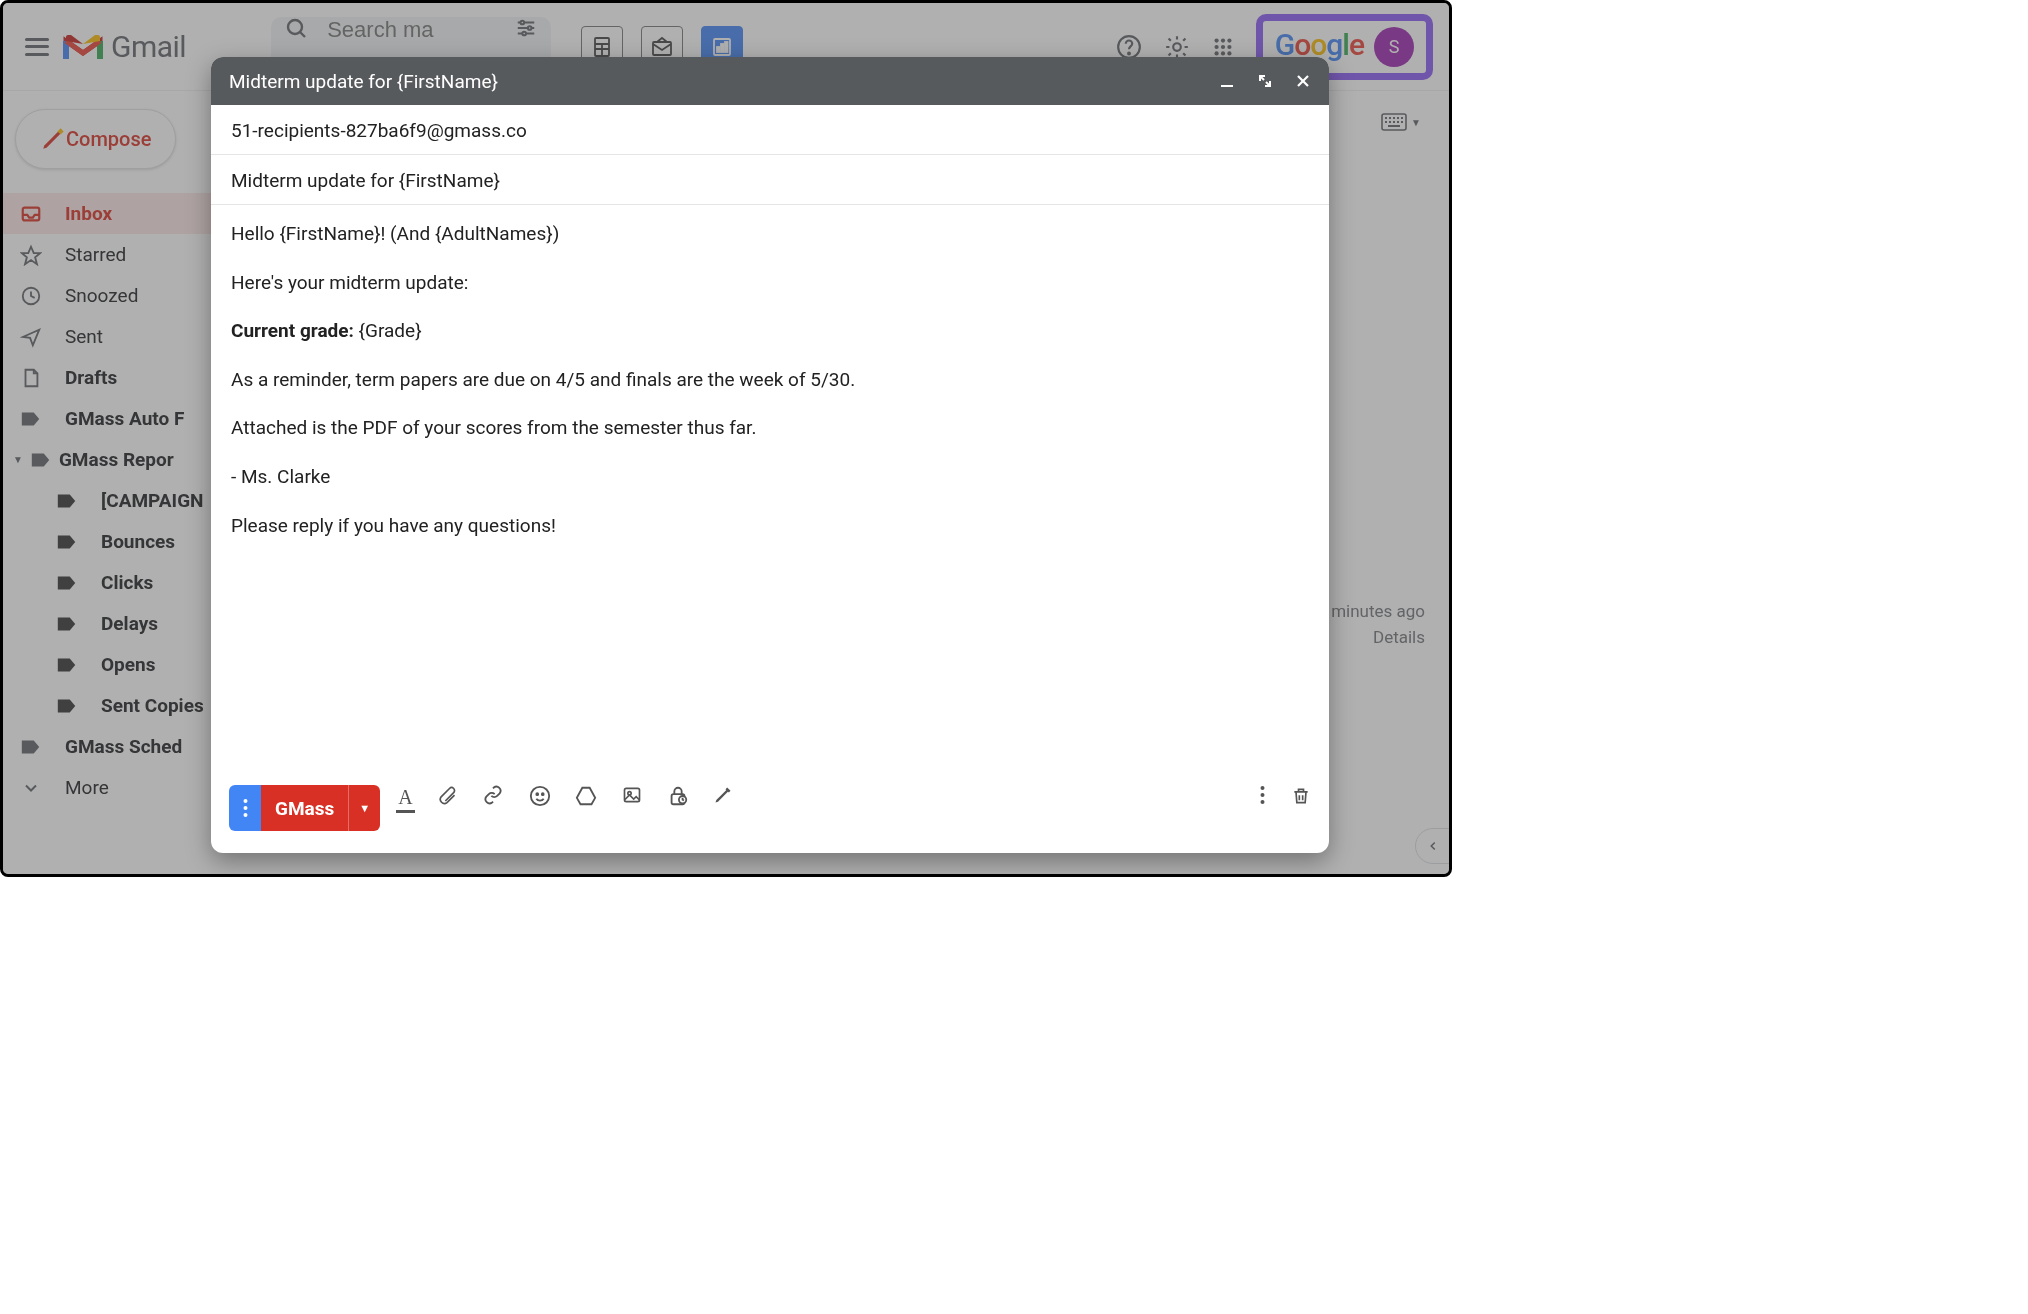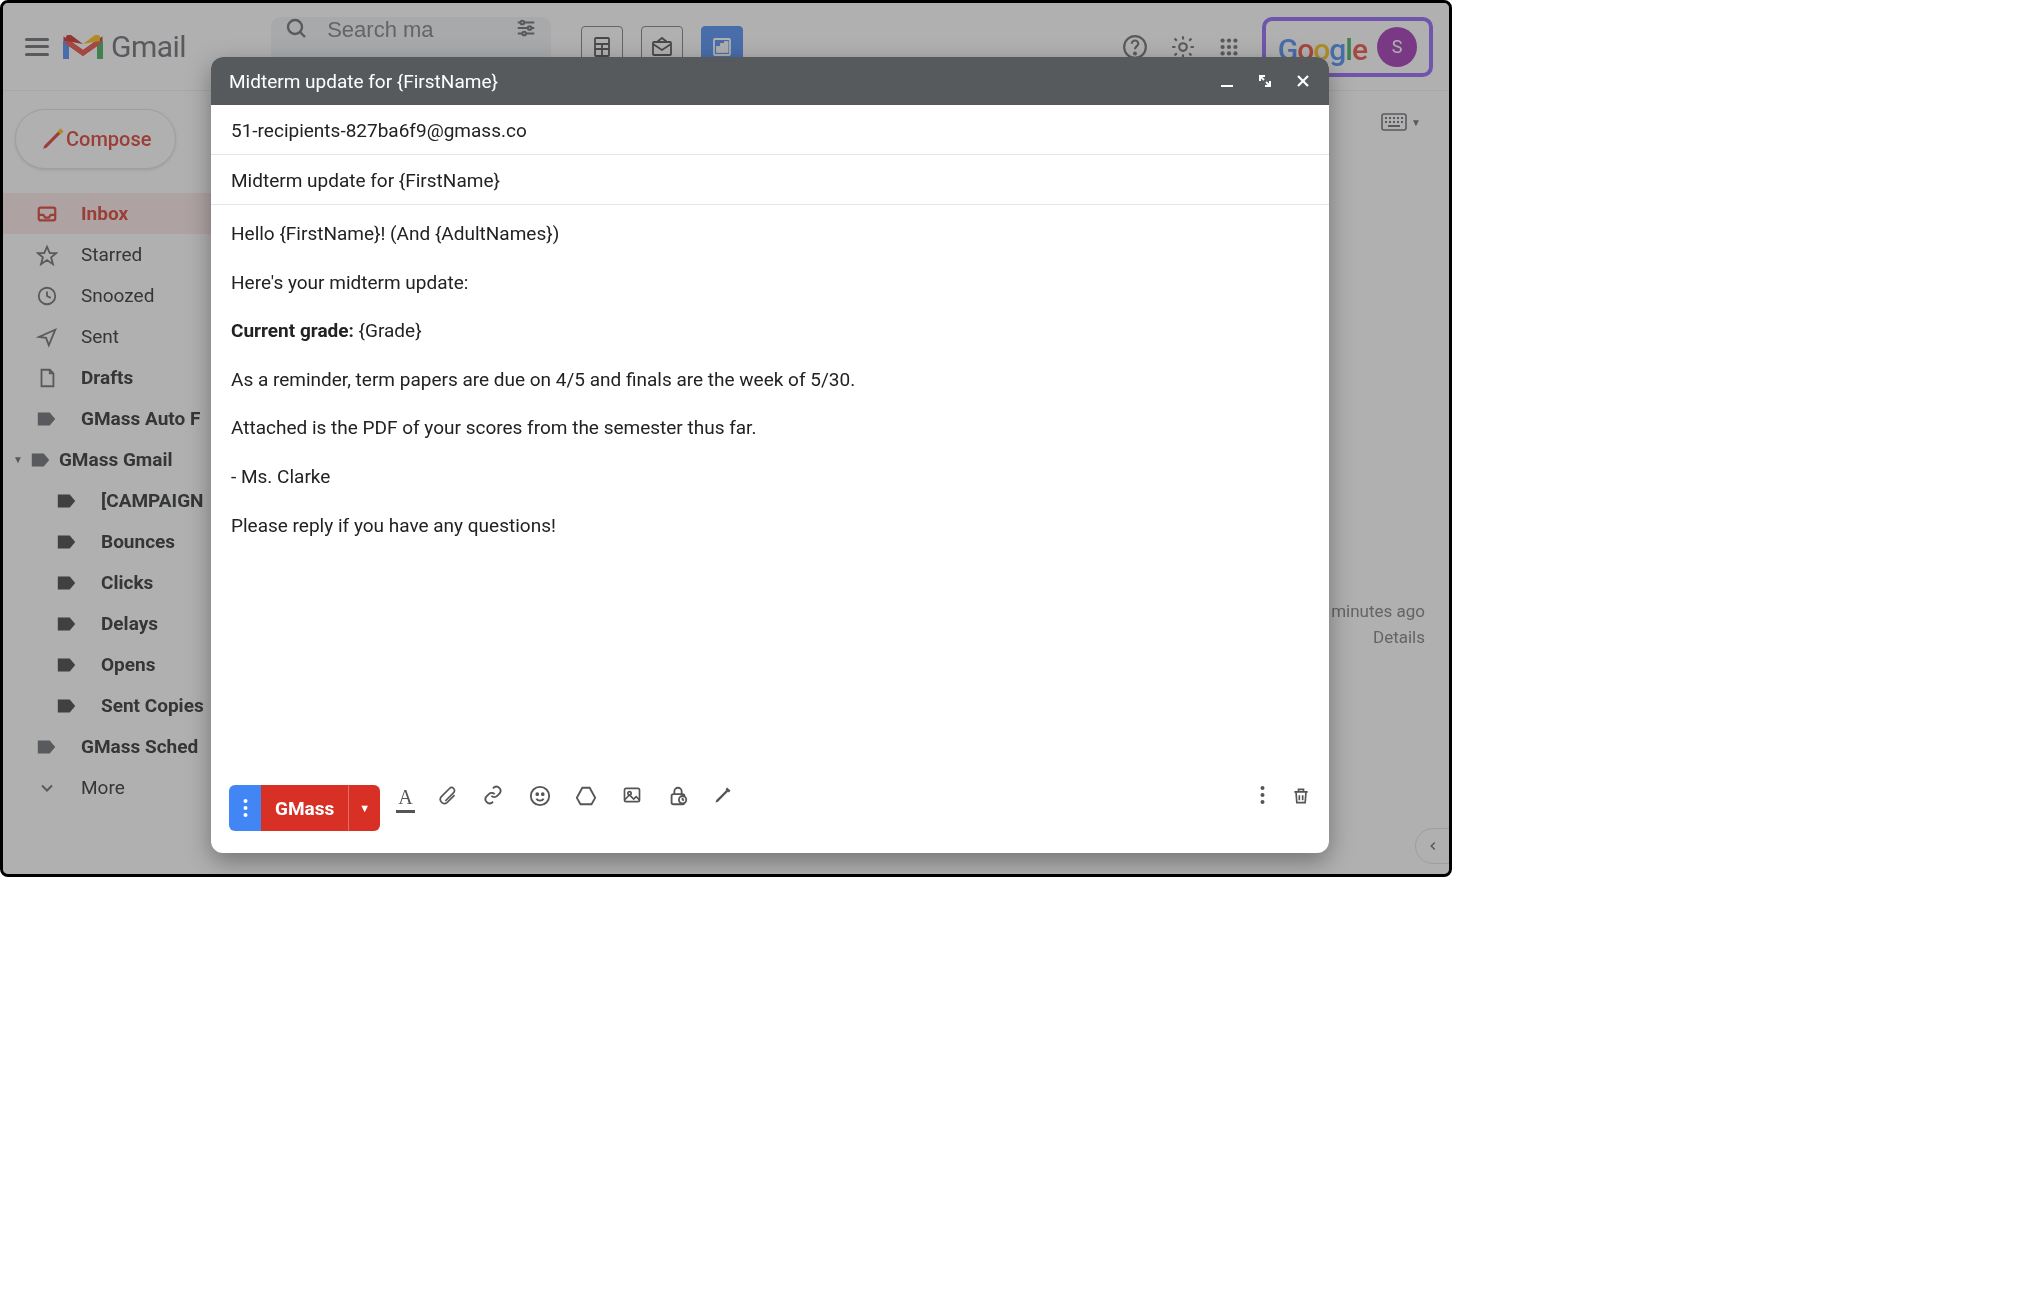--- a/index.html
+++ b/index.html
@@ -34,34 +34,34 @@
   .gmail-m { width:40px; height:30px; }
   .gmail-text { font-size:30px; color:#5f6368; letter-spacing:-0.5px;}
   .search-wrap { margin-left:85px; display:flex; align-items:flex-start; background:#f1f3f4; border-radius:10px; height:60px; width:280px; padding:0 14px; }
   .search-wrap .sicon { color:#5f6368; margin-right:18px;}
   .search-wrap input { border:none; background:transparent; font-size:22px; color:#5f6368; outline:none; width:150px;}
   .tune-icon { margin-left:auto; color:#5f6368;}
   .ext-icons { display:flex; gap:18px; margin-left:30px;}
   .ext-icons .eicon { width:42px; height:42px; display:flex; align-items:center; justify-content:center; border:1px solid #777; border-radius:4px; color:#444;}
   .hdr-right { margin-left:auto; display:flex; align-items:center; gap:22px;}
   .hdr-icon { color:#5f6368; cursor:pointer;}
-  .google-box { display:flex; align-items:flex-end; gap:10px; border:4px solid #8b5cf6; border-radius:10px; padding:6px 12px;}
+  .google-box { display:flex; align-items:flex-start; gap:10px; border:7px solid #8b5cf6; border-radius:10px; padding:6px 12px;}
   .google-text { font-size:30px; font-weight:500; letter-spacing:-1px;}
   .google-text span:nth-child(1){color:#4285f4;}
   .google-text span:nth-child(2){color:#ea4335;}
   .google-text span:nth-child(3){color:#fbbc05;}
   .google-text span:nth-child(4){color:#4285f4;}
   .google-text span:nth-child(5){color:#34a853;}
   .google-text span:nth-child(6){color:#ea4335;}
   .avatar { width:40px; height:40px; border-radius:50%; background:#9c27b0; color:#fff; display:flex; align-items:center; justify-content:center; font-size:18px;}
   
   .sidebar { position:absolute; top:88px; left:0; width:230px; padding-top:18px;}
   .compose-btn { margin-left:12px; display:flex; align-items:center; background:#fff; border:1px solid #e0e0e0; border-radius:30px; box-shadow:0 1px 3px rgba(0,0,0,0.15); padding:16px 24px; font-size:20px; color:#d93025; font-weight:500; cursor:pointer; width:fit-content;}
   .nav { margin-top:24px; }
-  .nav-item { display:flex; align-items:center; gap:22px; padding:9px 0 9px 32px; font-size:19px; color:#202124; cursor:pointer; border-top-right-radius:22px; border-bottom-right-radius:22px;}
+  .nav-item { display:flex; align-items:center; gap:22px; padding:9px 0 9px 16px; font-size:19px; color:#202124; cursor:pointer; border-top-right-radius:22px; border-bottom-right-radius:22px;}
   .nav-item.active { background:#fce8e6; color:#d93025; font-weight:700;}
   .nav-item.bold { font-weight:700; }
   .nav-item .nicon { width:24px; display:flex; justify-content:center; color:#5f6368;}
   .nav-item.active .nicon { color:#d93025;}
   .nav-sub { padding-left:52px !important;}
   .nav-item.expand-row { gap:6px; padding-left:10px;}
   .tri { font-size:10px; color:#5f6368;}
   
   .main-footer { position:absolute; right:24px; top:598px; text-align:right; color:#727579; font-size:17px;}
   .keyboard-ind { position:absolute; right:28px; top:110px; display:flex; align-items:center; gap:4px; color:#5f6368;}
@@ -255,21 +255,21 @@
         </span>
         <span>GMass Auto F</span>
       </div>
     <div class="nav-item bold expand-row">
         <span class="tri">▼</span>
         <span class="nicon">
           <svg width="22" height="18" viewBox="0 0 24 18" fill="#5f6368">
             <path d="M2 2h13l6 7-6 7H2z"></path>
           </svg>
         </span>
-        <span>GMass Gmail</span>
+        <span>GMass Repor</span>
       </div>
 
     <div class="nav-item bold nav-sub">
         <span class="nicon">
           <svg width="22" height="18" viewBox="0 0 24 18" fill="#333">
             <path d="M2 2h13l6 7-6 7H2z"></path>
           </svg>
         </span>
         <span>[CAMPAIGN</span>
       </div>

